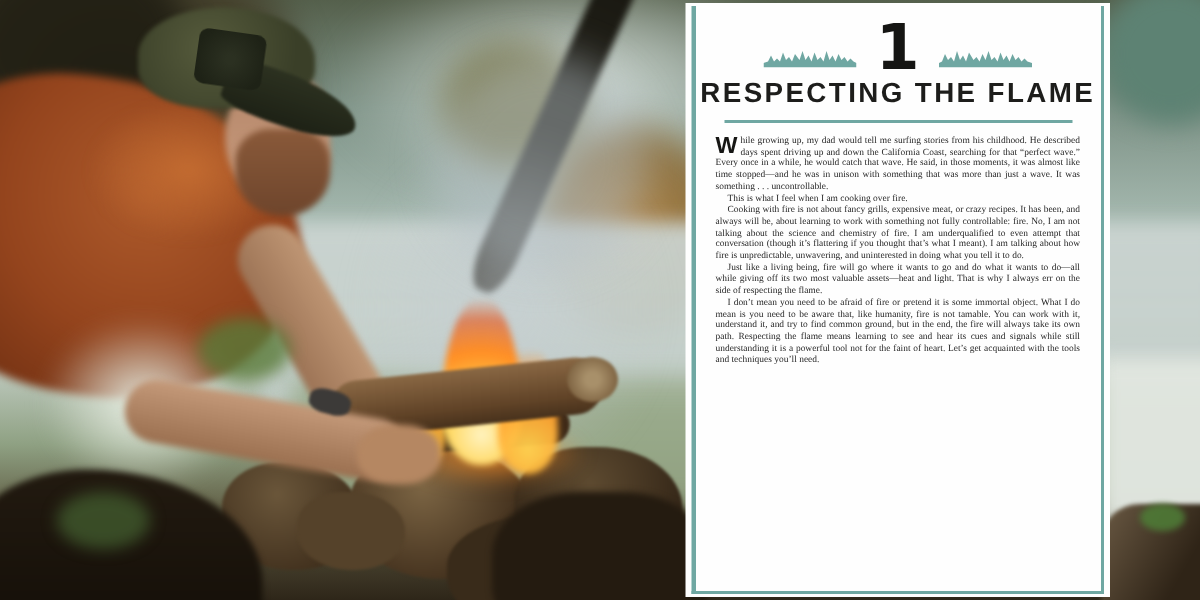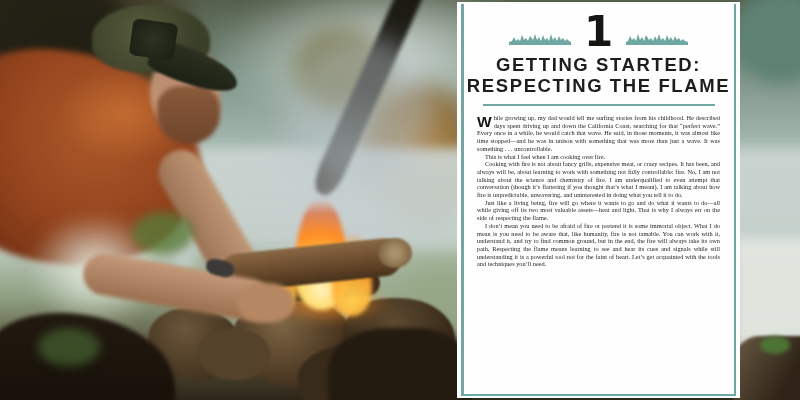--- a/index.html
+++ b/index.html
@@ -152,21 +152,20 @@
     <div class="chapter-head">
       <svg class="flame-div" width="62" height="13" viewBox="0 0 62 13">
         <polygon fill="currentColor" points="0,13 0,10 3,9 5,5 7,9 9,7 11,9 13,3 15,8 17,6 19,9 21,4 24,8 26,2 28,8 30,5 32,9 34,3 36,8 38,6 40,9 42,2 44,8 46,5 48,9 50,4 52,8 54,6 56,9 58,7 60,9 62,10 62,13"></polygon>
       </svg>
       <div class="chapter-num">1</div>
       <svg class="flame-div" width="62" height="13" viewBox="0 0 62 13">
         <polygon fill="currentColor" points="0,13 0,10 2,9 4,4 6,8 8,6 10,9 12,2 14,8 16,5 18,9 20,3 23,8 25,6 27,9 29,4 31,8 33,2 35,8 37,6 39,9 41,3 43,8 45,5 47,9 49,4 51,8 53,6 55,9 57,7 59,9 62,10 62,13"></polygon>
       </svg>
     </div>
 
-    <h1 class="ttl ttl1">GETTING STARTED:</h1>
     <h1 class="ttl">RESPECTING THE FLAME</h1>
     <div class="title-rule"></div>
 
     <div class="body">
       <p><span class="dropcap">W</span><span>hile growing up, my dad would tell me surfing stories from his childhood. He described days spent driving up and down the California Coast, searching for that “perfect wave.” Every once in a while, he would catch that wave. He said, in those moments, it was almost like time stopped—and he was in unison with something that was more than just a wave. It was something . . . uncontrollable.</span></p>
       <p class="ind">This is what I feel when I am cooking over fire.</p>
       <p class="ind">Cooking with fire is not about fancy grills, expensive meat, or crazy recipes. It has been, and always will be, about learning to work with something not fully controllable: fire. No, I am not talking about the science and chemistry of fire. I am underqualified to even attempt that conversation (though it’s flattering if you thought that’s what I meant). I am talking about how fire is unpredictable, unwavering, and uninterested in doing what you tell it to do.</p>
       <p class="ind">Just like a living being, fire will go where it wants to go and do what it wants to do—all while giving off its two most valuable assets—heat and light. That is why I always err on the side of respecting the flame.</p>
       <p class="ind">I don’t mean you need to be afraid of fire or pretend it is some immortal object. What I do mean is you need to be aware that, like humanity, fire is not tamable. You can work with it, understand it, and try to find common ground, but in the end, the fire will always take its own path. Respecting the flame means learning to see and hear its cues and signals while still understanding it is a powerful tool not for the faint of heart. Let’s get acquainted with the tools and techniques you’ll need.</p>
     </div>

